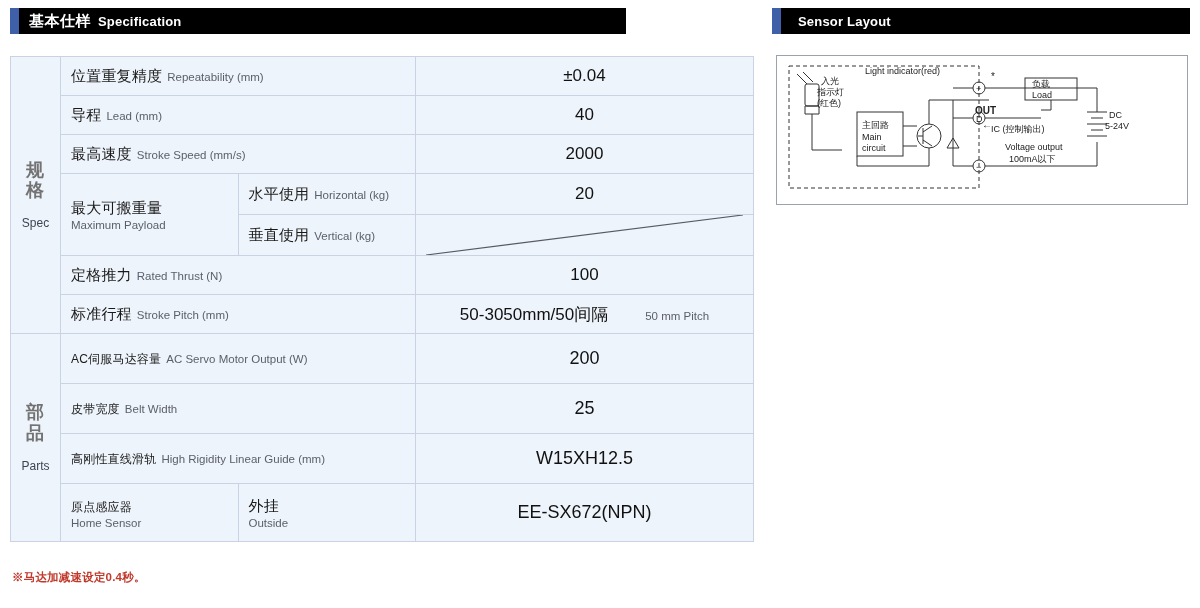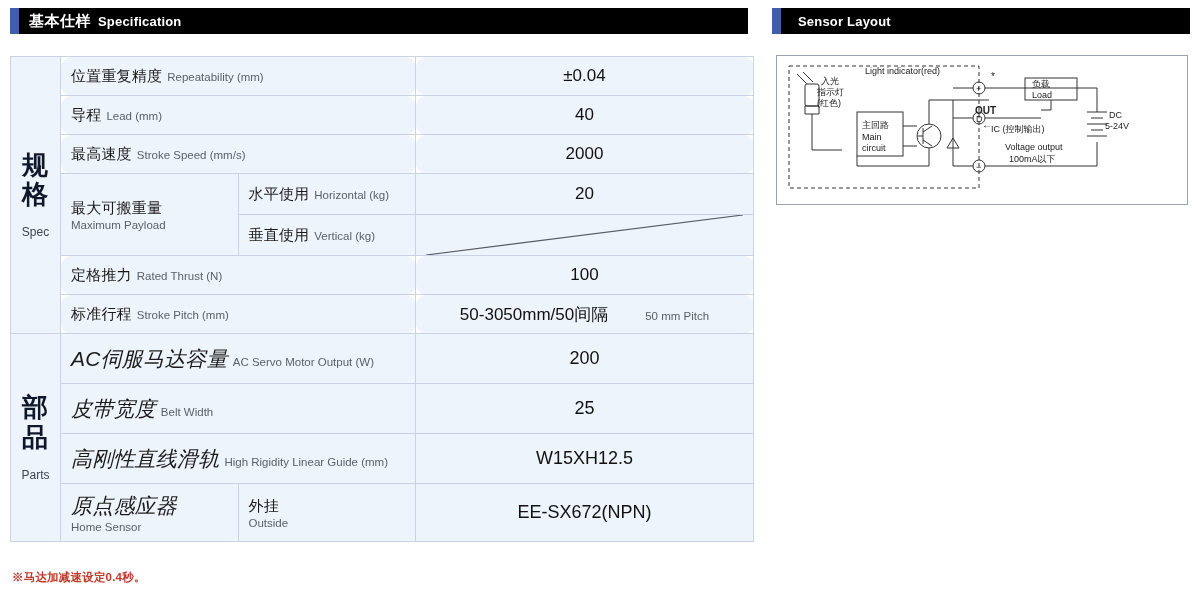--- a/index.html
+++ b/index.html
@@ -37,21 +37,21 @@
     font-weight: bold;
     letter-spacing: .5px;
   }
   .sec-en {
     font-size: 13px;
     font-weight: bold;
     margin-left: 7px;
     letter-spacing: .2px;
   }
 
-  #spec-header { left: 10px; top: 8px; width: 738px; }
+  #spec-header { left: 10px; top: 8px; width: 616px; }
   #spec-header .sec-bar { flex: 1; }
   #sensor-header { left: 772px; top: 8px; width: 418px; }
   #sensor-header .sec-bar { flex: 1; }
 
   
   .table-wrap {
     position: absolute;
     left: 10px; top: 56px;
     width: 744px;
   }
@@ -67,23 +67,23 @@
     background: #eef4fb;
   }
   td.group {
     width: 50px;
     background: #b9cfe8;
     border: 1px solid #aec4de;
     text-align: center;
     padding: 0;
   }
   .group-cn {
-    font-size: 26px;
+    font-size: 18px;
     font-weight: bold;
-    color: #0f172a;
+    color: #737373;
     line-height: 1.12;
     letter-spacing: 1px;
   }
   .group-en {
     font-size: 12px;
     color: #3d4450;
     margin-top: 16px;
   }
   td.label {
     height: 39px;
@@ -120,26 +120,26 @@
   }
   td.sub {
     width: 196px;
   }
   td.empty-diag {
     background: #ffffff;
     padding: 0;
     position: relative;
   }
   .diag-svg { display: block; width: 100%; height: 100%; }
-  .r-mid  { height: 32px; border-radius: 11px; }
+  .r-mid  { height: 32px; }
   .r-pay  { height: 41px; }
   .r-parts{ height: 50px; }
   .r-home { height: 58px; }
 
-  td.parts-label .lab-cn { font-size: 21px; font-style: italic; }
+  td.parts-label .lab-cn { font-size: 12px; }
   td.value.big { font-size: 18px; }
 
   
   .footnote {
     position: absolute;
     left: 12px;
     top: 570px;
     width: 600px;
   }
   .fn-cn {

